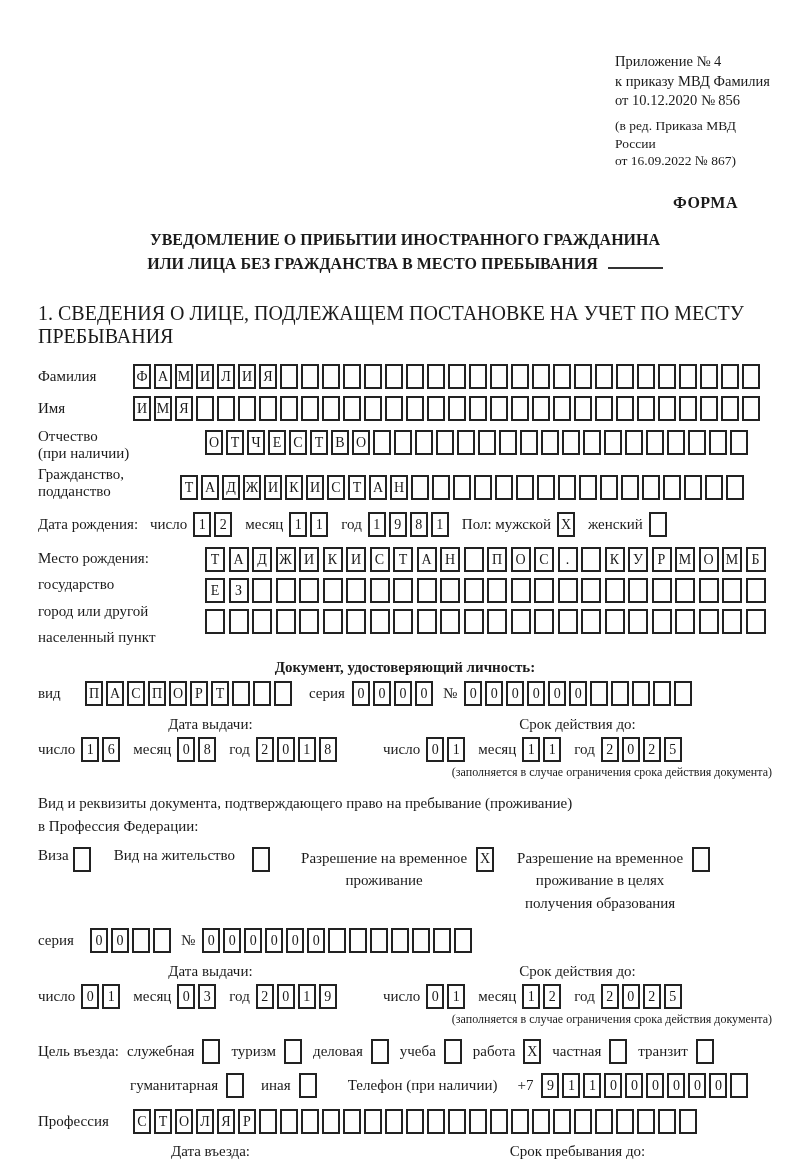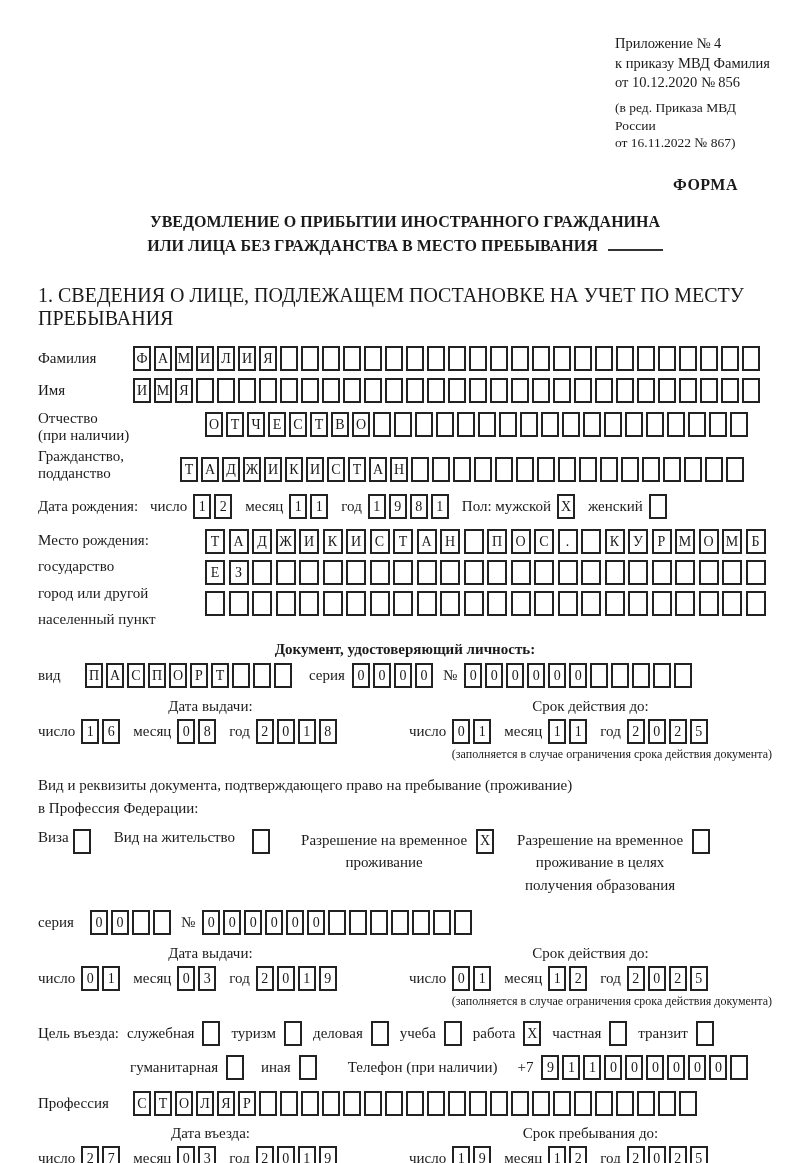--- a/index.html
+++ b/index.html
@@ -1,18 +1,18 @@
 <!DOCTYPE html>
 <html><head>
 <meta charset="utf-8">
 <style>
   html,body{margin:0;padding:0;background:#fff;}
   .page{
     width:800px;height:1163px;box-sizing:border-box;
-    padding:34px 28px 0 38px;
+    padding:52px 28px 0 38px;
     font-family:"Liberation Serif","DejaVu Serif",serif;
     color:#1a1a1a;font-size:15px;position:relative;overflow:hidden;background:#fff;
   }
   .appendix{margin-left:577px;font-size:14.5px;line-height:1.35;}
   .edition{margin-left:577px;font-size:13.5px;line-height:1.32;margin-top:6px;}
   .forma{font-weight:bold;font-size:16px;text-align:right;padding-right:34px;margin-top:24px;letter-spacing:.5px;}
   .title{font-weight:bold;font-size:16px;text-align:center;margin-top:16px;line-height:1.5;}
   .blank-line{display:inline-block;width:55px;border-bottom:2px solid #333;margin-left:10px;vertical-align:baseline;}
   .sheading{font-weight:normal;font-size:20px;margin-top:26px;}
   .frow{display:flex;align-items:center;margin-top:7px;}
@@ -21,21 +21,21 @@
   .cellrow{display:flex;flex-wrap:nowrap;flex-shrink:0;}
   .cell{
     width:18px;height:25px;box-sizing:border-box;border:2px solid #222;
     margin-right:3px;display:flex;align-items:center;justify-content:center;
     font-size:14px;flex-shrink:0;background:#fff;
   }
   .wide .cell{width:20px;margin-right:3.5px;}
   .w95{width:95px;}.w142{width:142px;}.w167{width:167px;}.w112{width:112px;}
   .inl{margin:0 7px;}
   .docheading{font-weight:bold;text-align:center;margin-top:9px;font-size:15px;}
-  .dates{display:flex;margin-top:10px;gap:26px;}
+  .dates{display:flex;margin-top:10px;}
   .dcol-l{width:47%;flex-shrink:0;}
   .dcol-r{flex-grow:1;}
   .dhead{text-align:center;margin-bottom:4px;}
   .dmini{display:flex;align-items:center;}
   .dlbl{margin-right:6px;}
   .dlbl.g{margin-left:10px;}
   .dnote{font-size:12px;text-align:right;margin-top:3px;}
   .plain{margin-top:12px;line-height:1.55;}
   .cbrow{display:flex;align-items:flex-start;margin-top:8px;}
   .cbitem{display:flex;align-items:flex-start;}
@@ -49,21 +49,21 @@
 
 <div class="page">
 
   <div class="appendix">
     <div>Приложение № 4</div>
     <div>к приказу МВД Фамилия</div>
     <div>от 10.12.2020 № 856</div>
   </div>
   <div class="edition">
     <div>(в ред. Приказа МВД России</div>
-    <div>от 16.11.2022 № 867)</div>
+    <div>от 16.09.2022 № 867)</div>
   </div>
 
   <div class="forma">ФОРМА</div>
 
   <div class="title">
     <div>УВЕДОМЛЕНИЕ О ПРИБЫТИИ ИНОСТРАННОГО ГРАЖДАНИНА</div>
     <div><span>ИЛИ ЛИЦА БЕЗ ГРАЖДАНСТВА В МЕСТО ПРЕБЫВАНИЯ</span><span class="blank-line"></span></div>
   </div>
 
   <div class="sheading">1. СВЕДЕНИЯ О ЛИЦЕ, ПОДЛЕЖАЩЕМ ПОСТАНОВКЕ НА УЧЕТ ПО МЕСТУ ПРЕБЫВАНИЯ</div>

